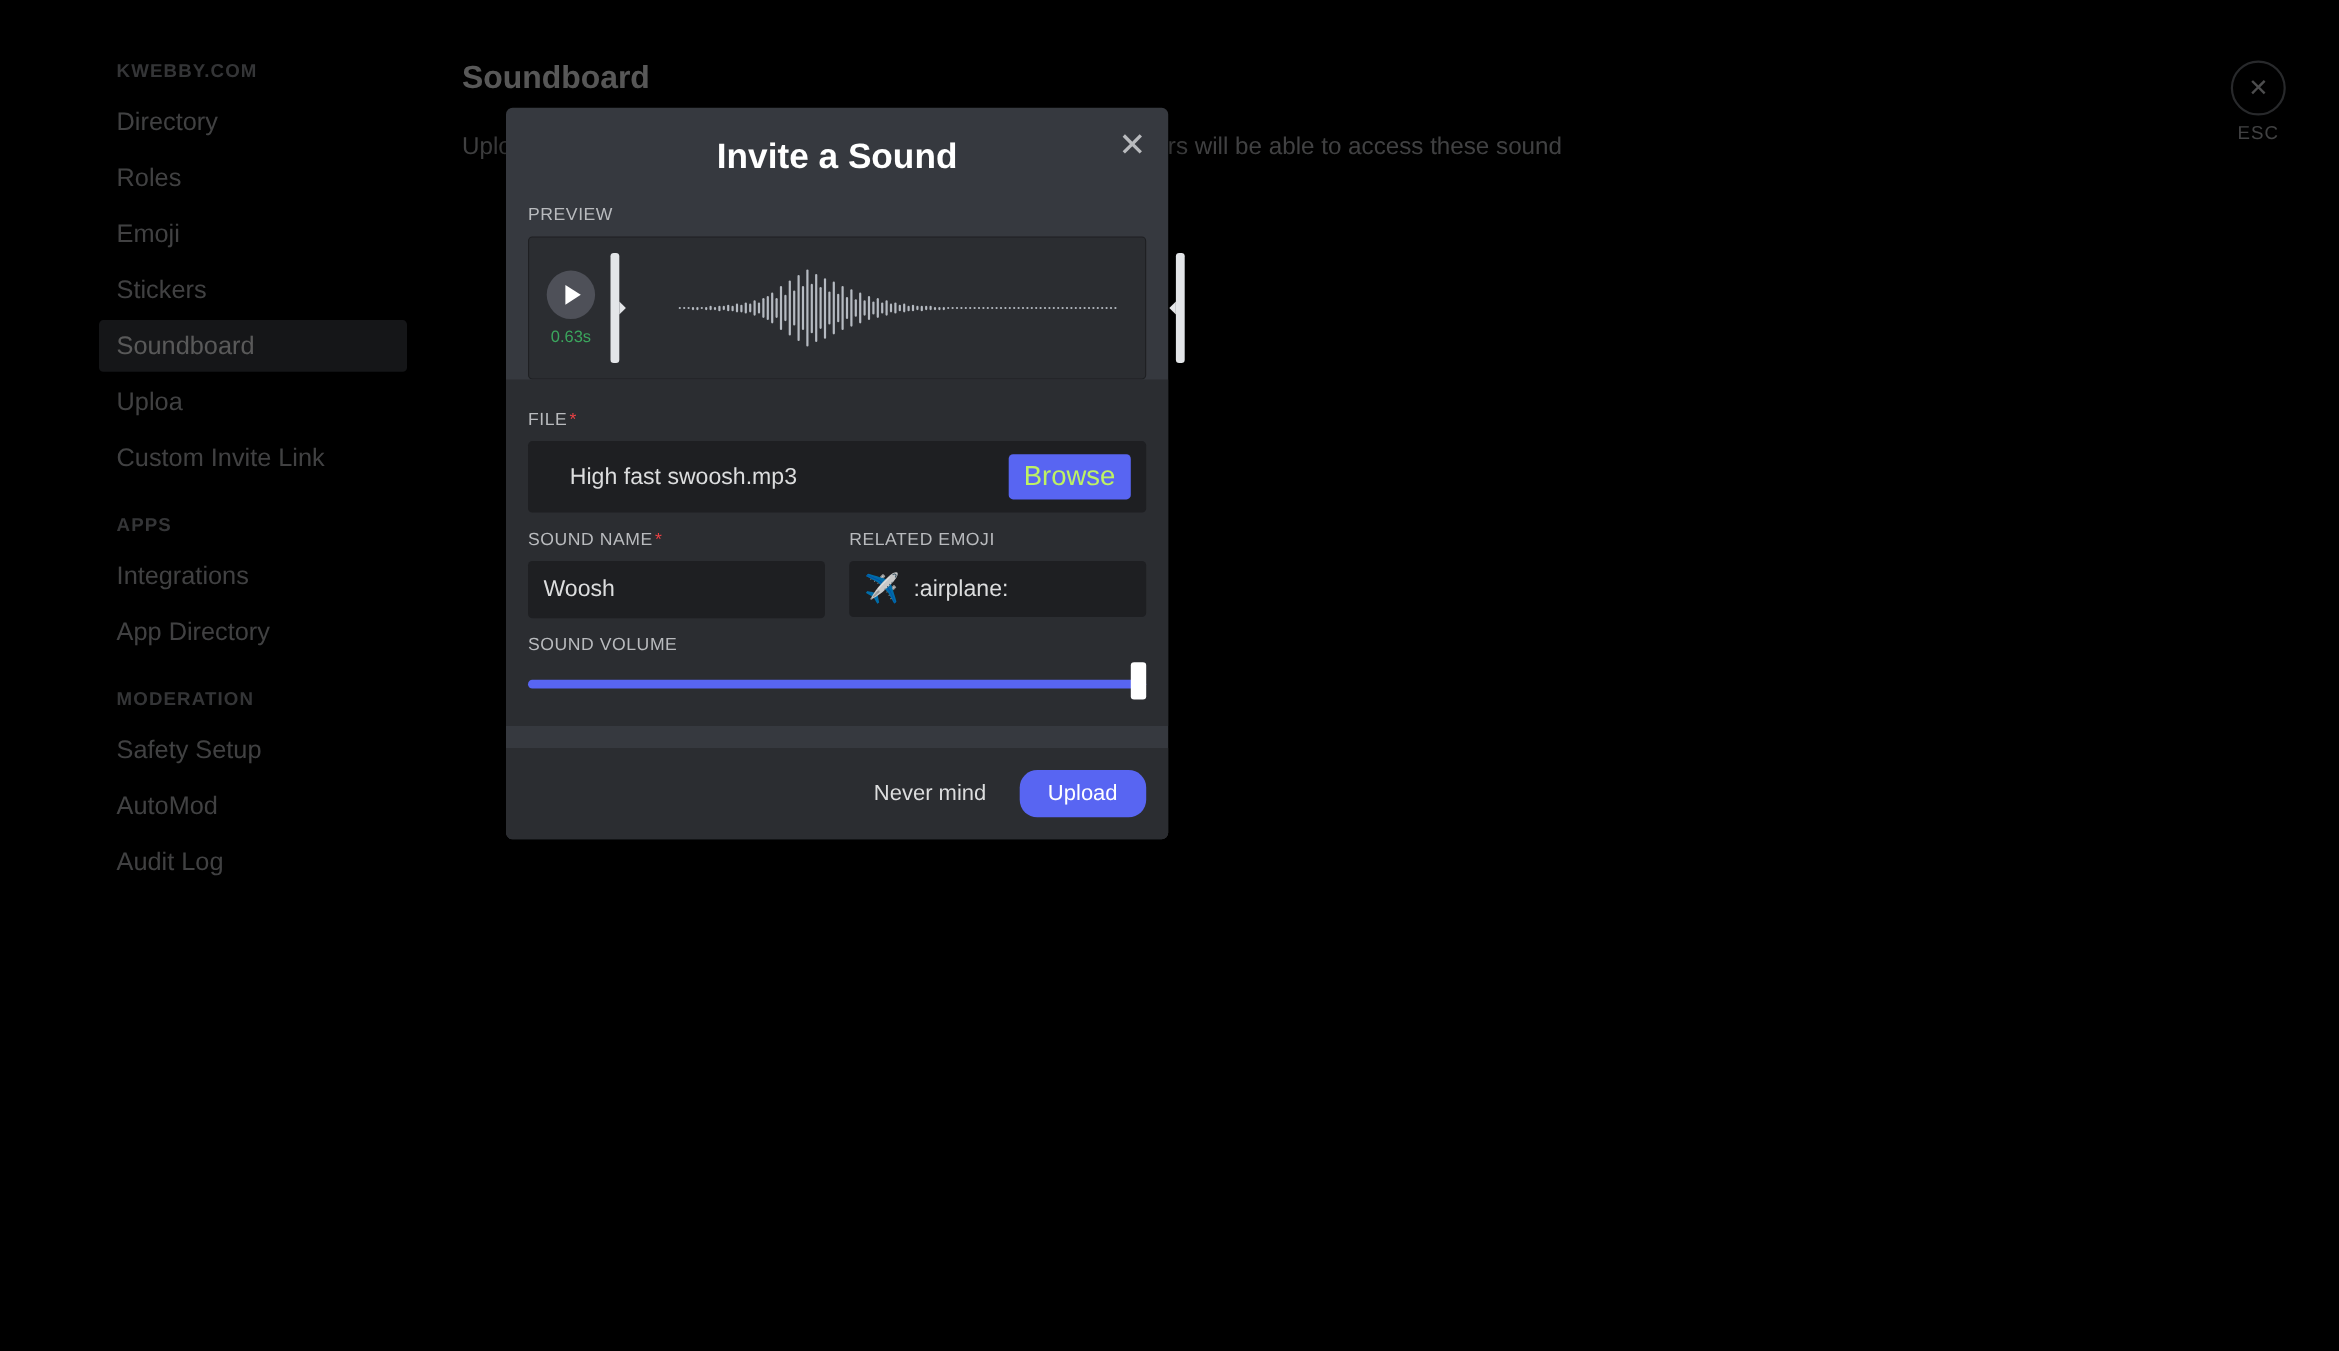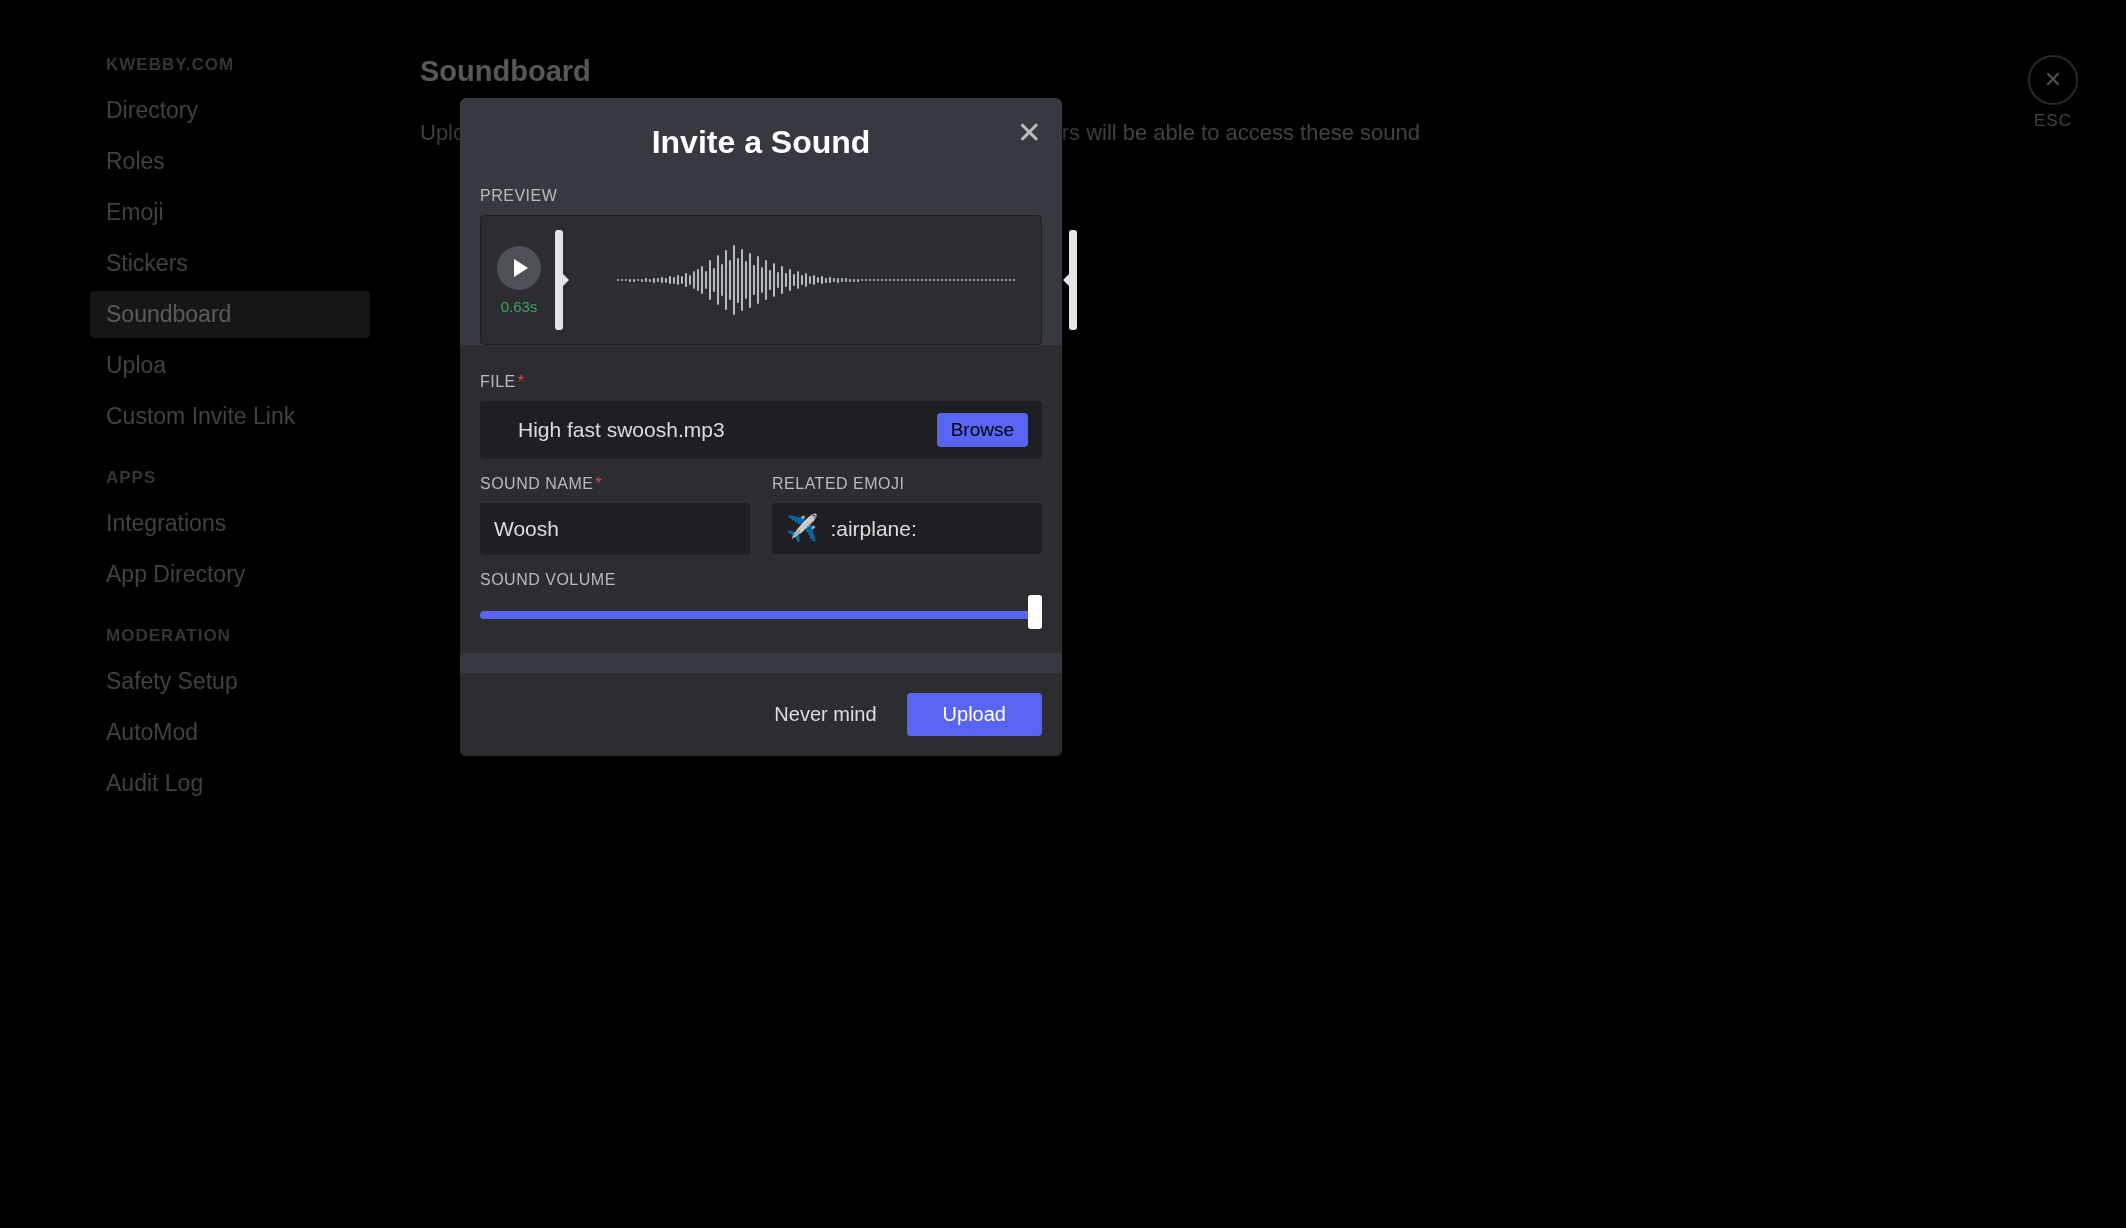--- a/index.html
+++ b/index.html
@@ -230,25 +230,25 @@
   display: flex;
   align-items: center;
   background: #1e1f22;
   border-radius: 4px;
   padding: 12px 14px;
   margin-top: 2px;
 }
 .file-name { font-size: 21px; color: #dcddde; flex: 1; margin-left: 24px; }
 .browse-btn {
   background: #5865f2;
-  color: #000000;
+  color: #bef264;
   border: none;
   border-radius: 4px;
   padding: 6px 14px;
-  font-size: 19px;
+  font-size: 25px;
   cursor: pointer;
 }
 
 
 .row-2 {
   display: flex;
   gap: 22px;
 }
 .col { flex: 1; }
 .text-input {
@@ -318,22 +318,22 @@
   color: #dcddde;
   font-size: 20px;
   cursor: pointer;
   padding: 10px 12px;
 }
 .btn-primary {
   background: #5865f2;
   border: none;
   color: #fff;
   font-size: 20px;
-  border-radius: 4px;
-  padding: 10px 36px;
+  border-radius: 16px;
+  padding: 10px 26px;
   cursor: pointer;
 }
 </style>
 </head>
 <body>
 
 <div class="sidebar">
   <div class="sidebar-section">
     <div class="sidebar-section-title">KWEBBY.COM</div>
     <div class="sidebar-item">Directory</div>

